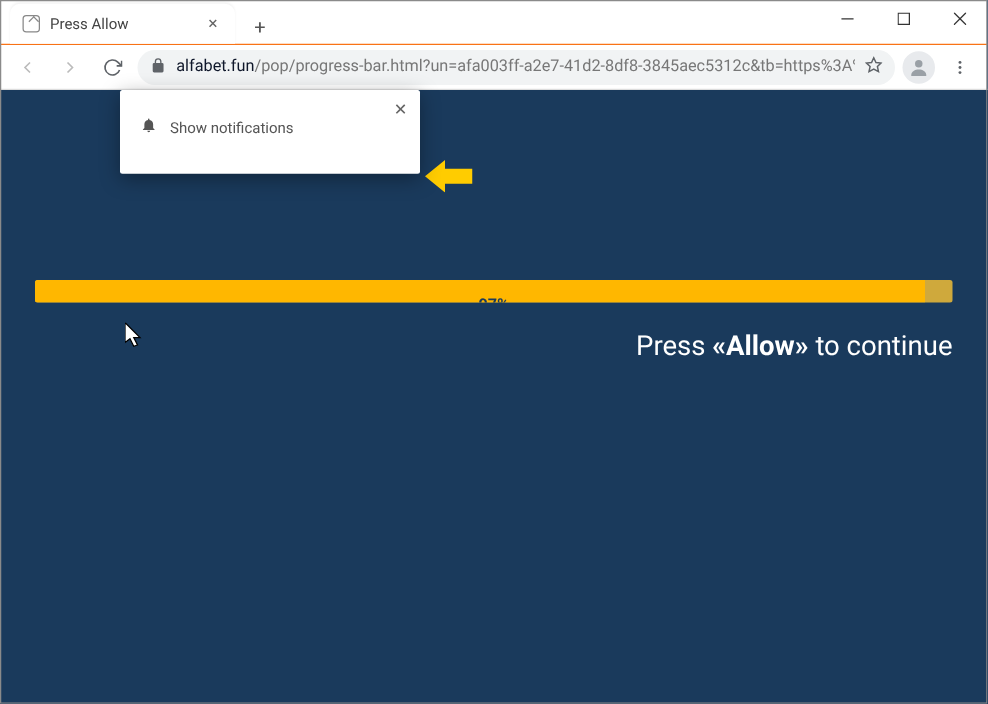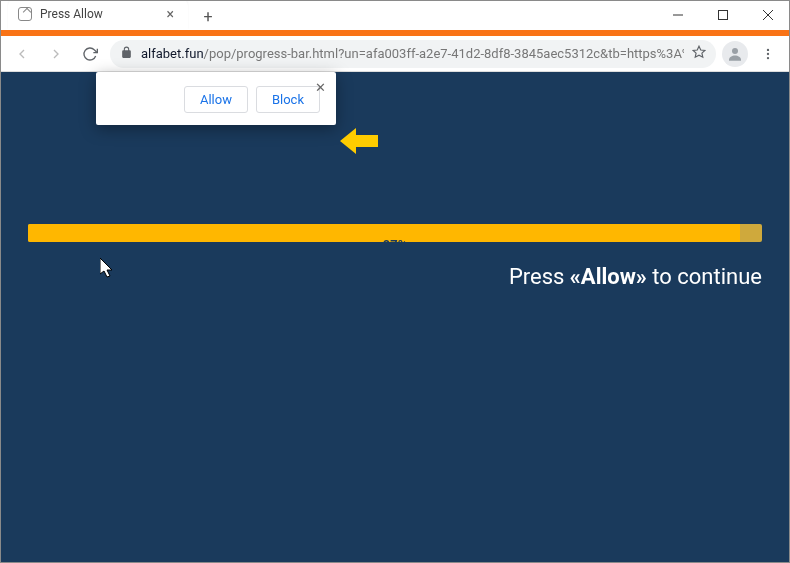--- a/index.html
+++ b/index.html
@@ -1,17 +1,17 @@
 <!DOCTYPE html>
 <html><head>
 <meta charset="utf-8">
 <style>
 *{margin:0;padding:0;box-sizing:border-box;font-family:"Segoe UI",Roboto,Arial,sans-serif}
 body{width:790px;height:563px;background:#1a3a5c;overflow:hidden;position:relative}
-.titlebar{height:36px;background:#fff;display:flex;align-items:flex-end;border-bottom:6px solid #f97316}
+.titlebar{height:36px;background:#fff;display:flex;align-items:flex-end;border-bottom:1px solid #f97316}
 .tab{display:flex;align-items:center;height:32px;background:#fff;border-radius:8px 8px 0 0;padding:0 10px;margin-left:8px;min-width:180px;position:relative;box-shadow:0 -1px 2px rgba(0,0,0,.05)}
 .tab .favicon{width:14px;height:14px;border:1.5px solid #888;border-radius:3px;margin-right:8px;position:relative}
 .tab .favicon::after{content:"";position:absolute;width:5px;height:5px;border-left:1.5px solid #888;border-top:1.5px solid #888;top:1px;right:1px;transform:rotate(45deg)}
 .tab-title{font-size:12px;color:#444;flex:1;white-space:nowrap;overflow:hidden}
 .tab-close{font-size:14px;color:#666;padding:2px 4px;cursor:pointer}
 .newtab{width:28px;height:28px;display:flex;align-items:center;justify-content:center;color:#555;font-size:16px;margin-left:6px;cursor:pointer}
 .winctrl{margin-left:auto;display:flex;align-items:center;align-self:flex-start;height:30px}
 .winbtn{width:45px;height:30px;display:flex;align-items:center;justify-content:center;cursor:pointer}
 .winbtn svg{width:10px;height:10px}
 .toolbar{height:36px;background:#fff;display:flex;align-items:center;padding:0 8px;gap:6px;border-bottom:1px solid #ddd}
@@ -121,23 +121,25 @@
     <div class="progress-track">
       <div class="progress-fill"></div>
       <div class="progress-label">97%</div>
     </div>
     <div class="press-text"><span>Press </span><span class="allow">«Allow»</span><span> to continue</span></div>
   </div>
 </div>
 
 <div class="permbox">
   <span class="close">✕</span>
-  <div class="perm-btns">
-    <button class="pbtn">Allow</button>
-    <button class="pbtn">Block</button>
+  <div class="perm-row">
+    <span class="bell"><svg width="14" height="14" viewBox="0 0 24 24" fill="currentColor">
+          <path d="M12 22a2 2 0 0 0 2-2h-4a2 2 0 0 0 2 2zm6-6V11a6 6 0 0 0-5-5.91V4a1 1 0 1 0-2 0v1.09A6 6 0 0 0 6 11v5l-2 2v1h16v-1z"></path>
+        </svg></span>
+    <span class="perm-text">Show notifications</span>
   </div>
 </div>
 
 <svg class="arrow" width="38" height="26">
     <polygon points="0,13 16,0 16,7 38,7 38,19 16,19 16,26" fill="#ffcc00"></polygon>
   </svg>
 
 <svg class="cursor" width="14" height="20">
     <polygon points="0,0 0,16 4,13 7,19 10,18 7,12 12,12" fill="#fff" stroke="#000" stroke-width="1"></polygon>
   </svg>

